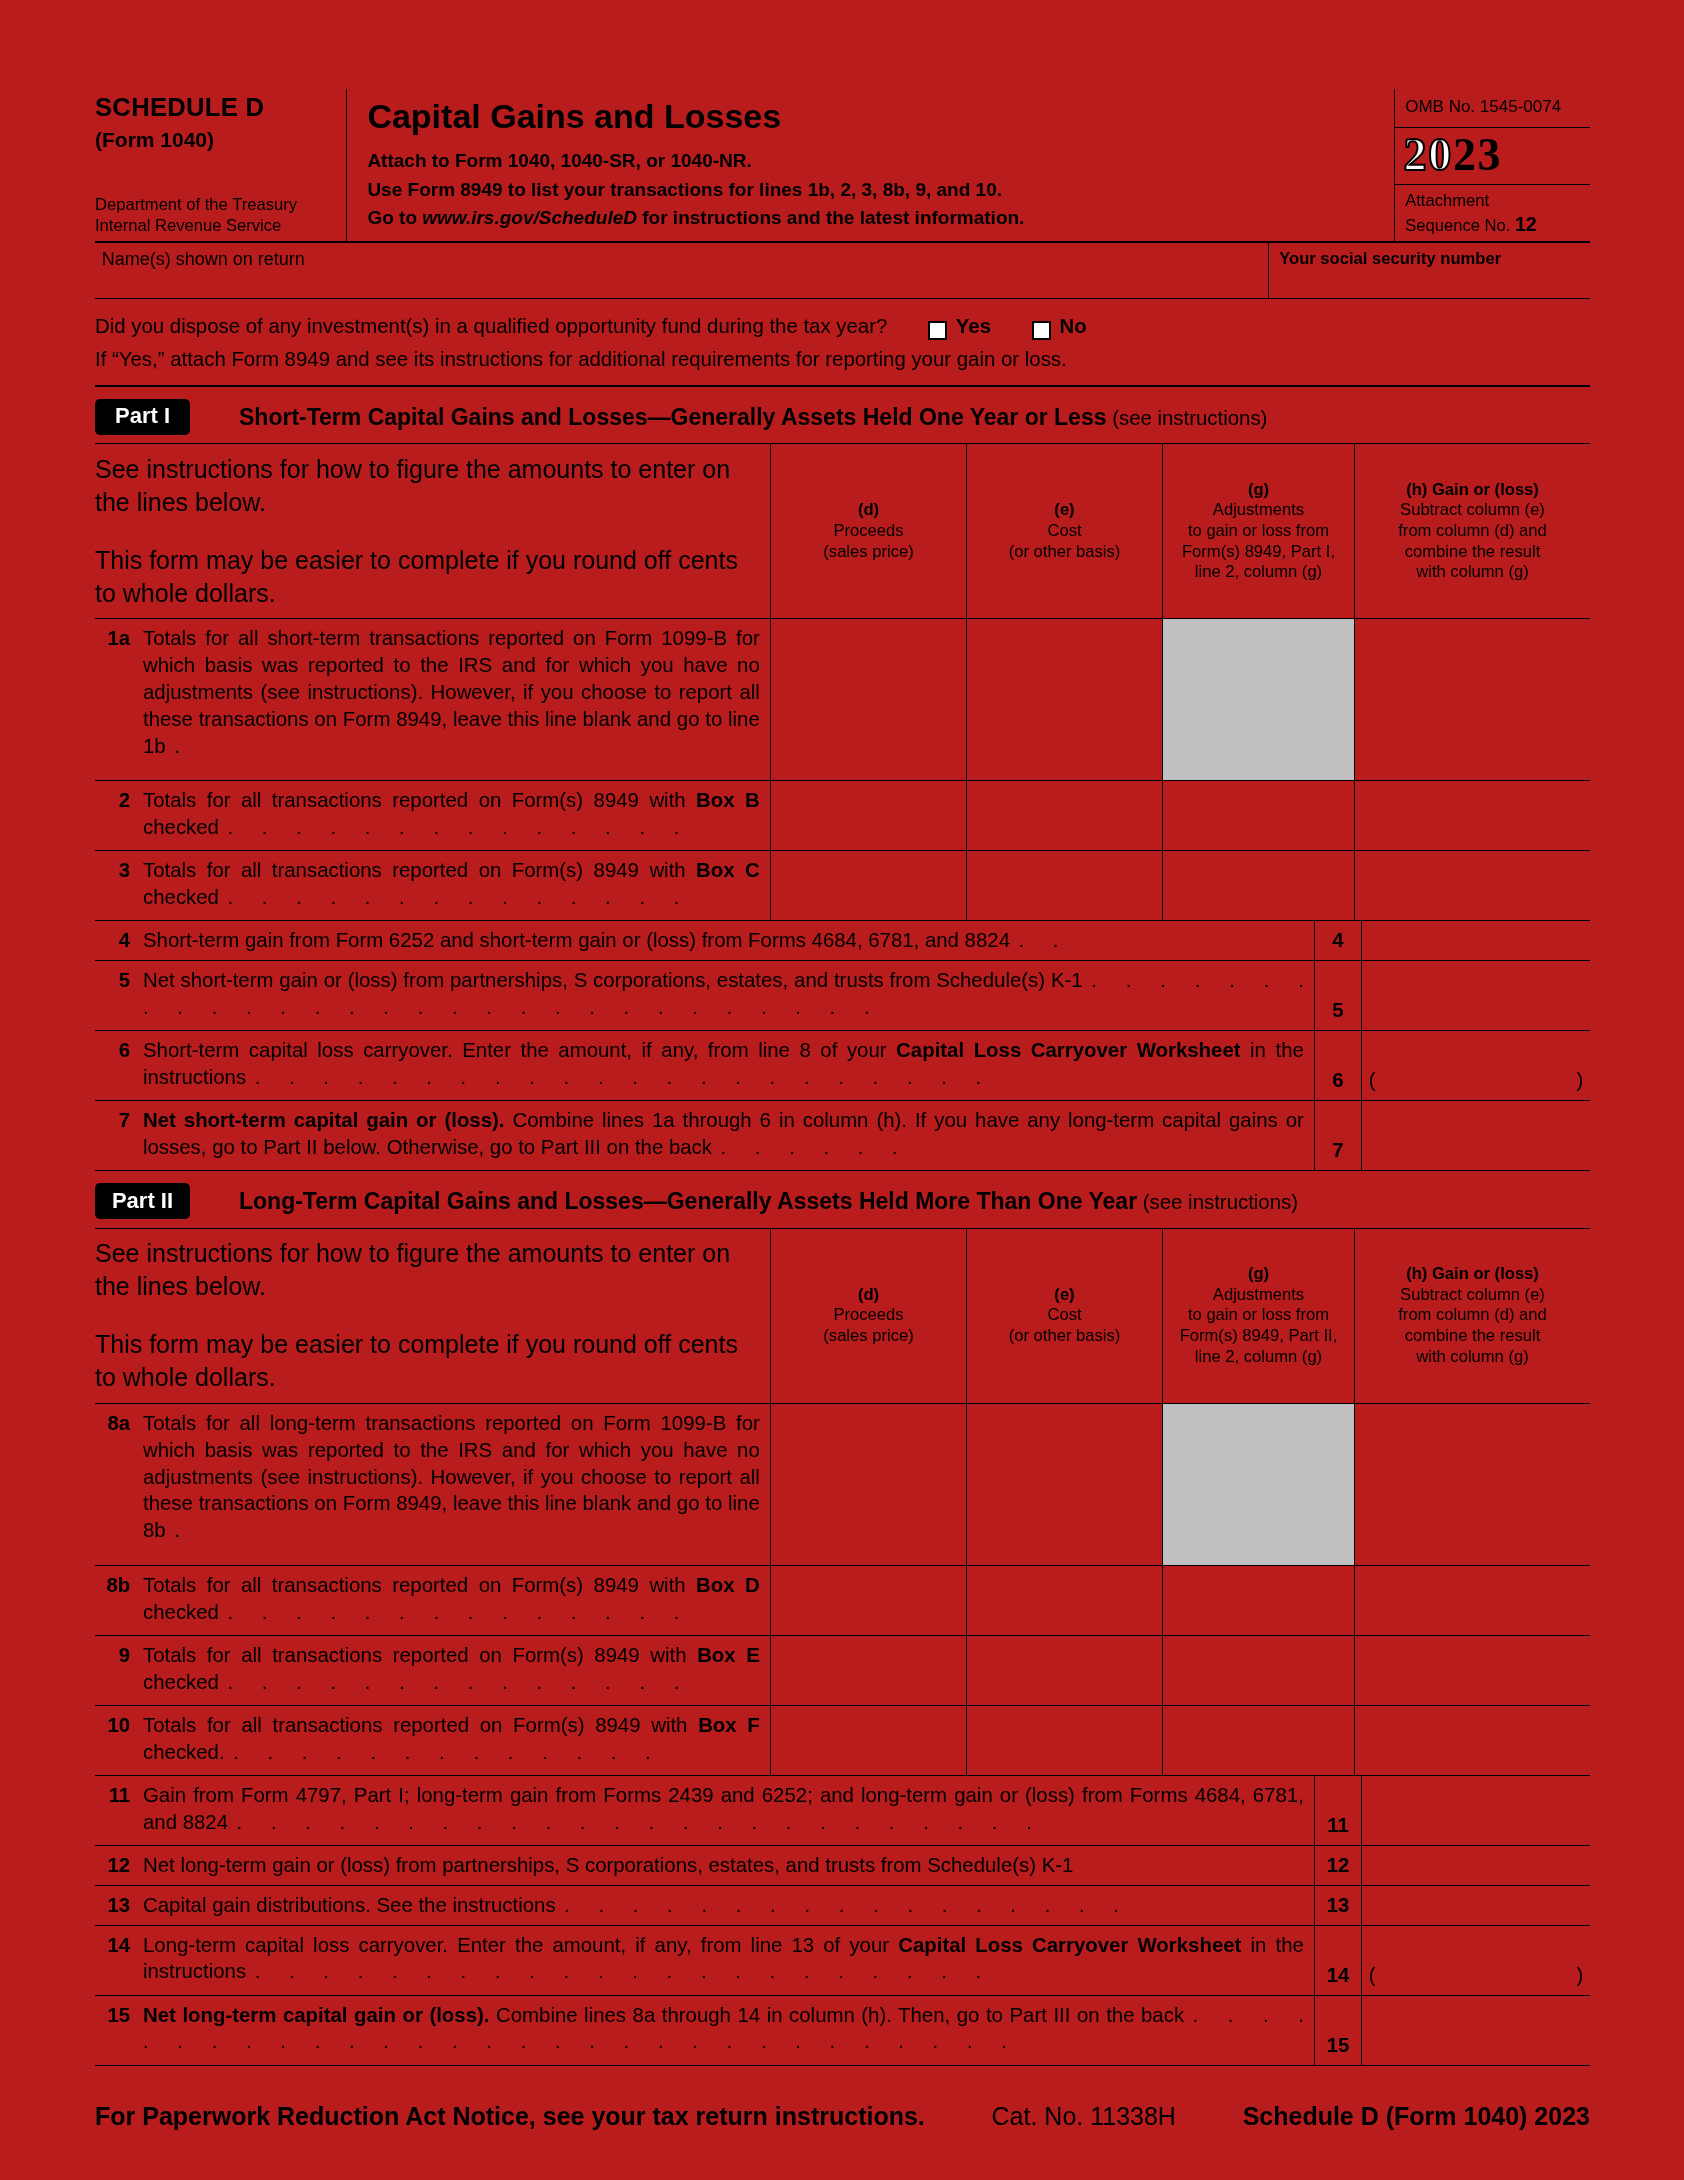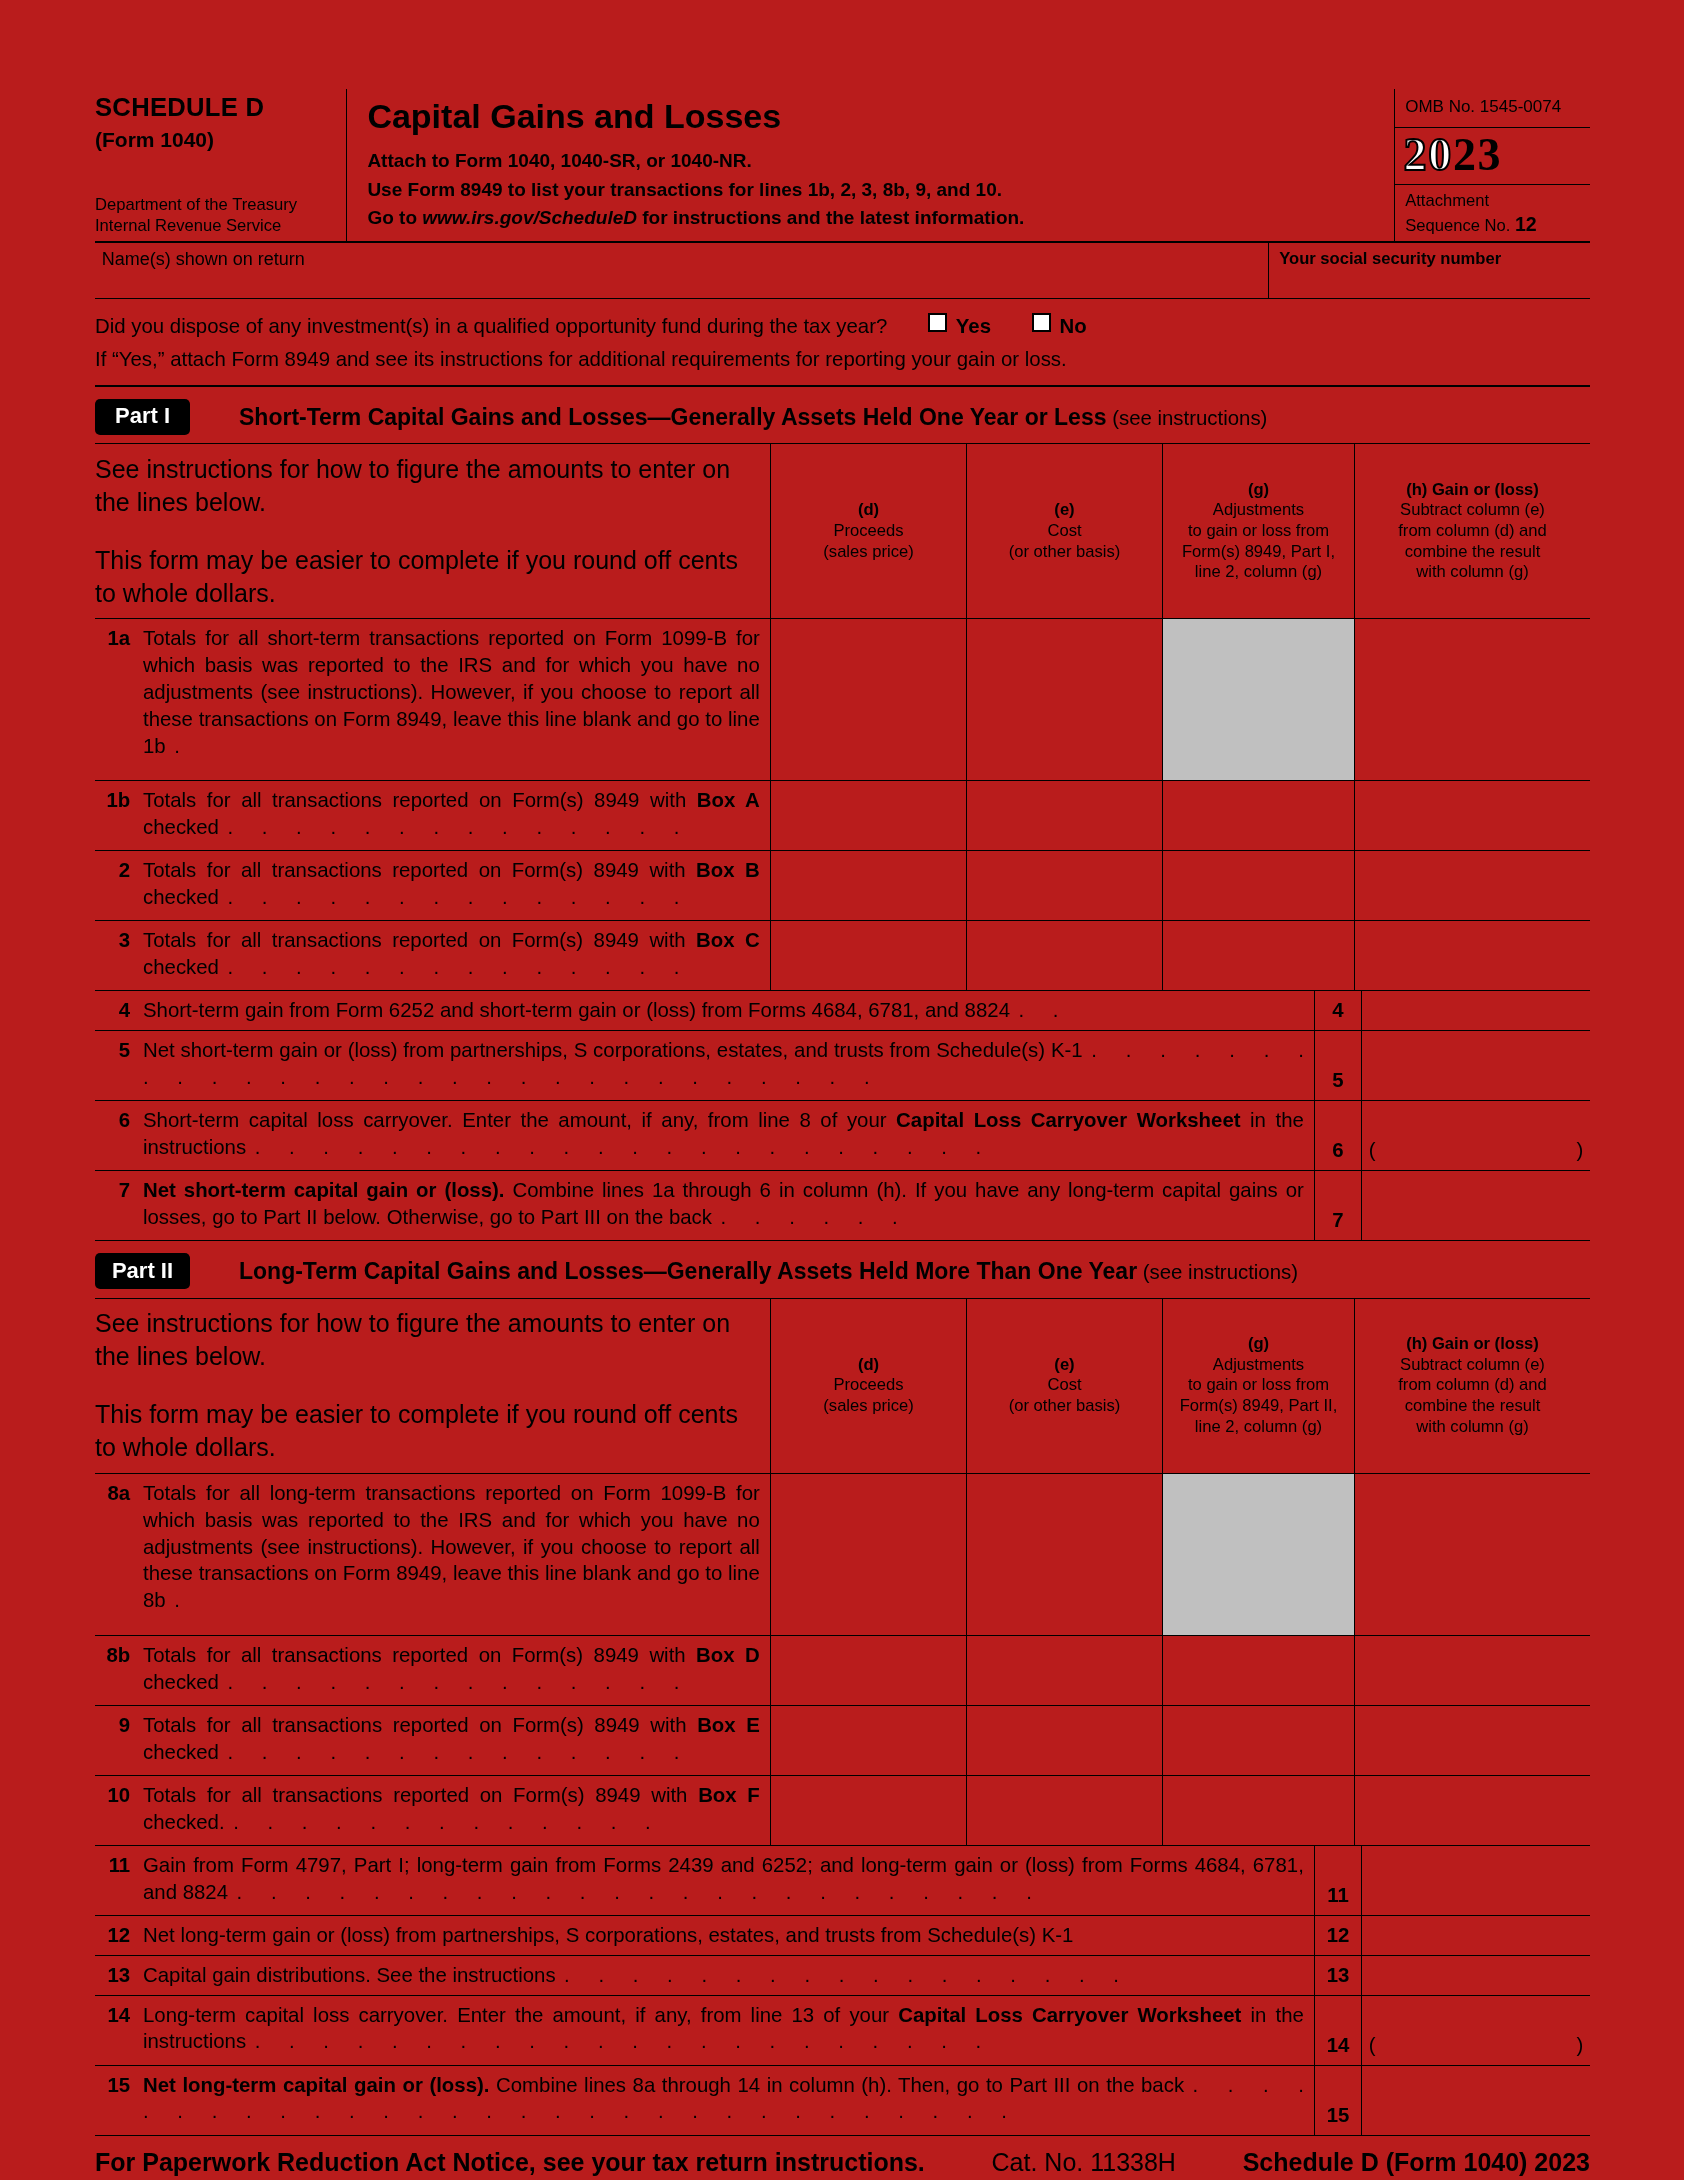--- a/index.html
+++ b/index.html
@@ -34,21 +34,21 @@
   .seq-no { font-size: 19.6px; font-weight: bold; }
 
   
   .name-row { display: flex; border-bottom: 1.7px solid #000; min-height: 56px; }
   .name-cell { flex: 1; padding: 4.3px 6.8px; font-size: 18px; }
   .ssn-cell { width: 322px; border-left: 1.7px solid #000; padding: 4.3px 10.2px; font-size: 16.6px; font-weight: bold; }
 
   
   .question { padding: 13.6px 0 12px; border-bottom: 2.6px solid #000; }
   .q-line1 { display: flex; align-items: center; }
-  .cb-group { display: inline-flex; align-items: flex-start; margin-left: 41px; }
+  .cb-group { display: inline-flex; align-items: flex-end; margin-left: 41px; }
   .cb { width: 19px; height: 19px; border: 2.1px solid #000; display: inline-block; margin-right: 8.5px; background: #fff; }
   .cb-label { font-weight: bold; }
   .q-line2 { margin-top: 6px; }
 
   
   .part-head { display: flex; align-items: center; margin: 12px 0 8.5px; }
   .part-label { background: #000; color: #fff; font-weight: bold; font-size: 22px; padding: 2.6px 0 4.3px; width: 95px; text-align: center; border-radius: 5.1px; flex: 0 0 auto; }
   .part-title { margin-left: 49px; font-weight: bold; font-size: 23px; }
   .part-note { font-weight: normal; font-size: 20.4px; margin-top: 15px; }
 
@@ -176,30 +176,20 @@
       <div class="cell desc">
         <span class="ln">1a</span>
         <p class="dtext"><span>Totals for all short-term transactions reported on Form 1099-B for which basis was reported to the IRS and for which you have no adjustments (see instructions). However, if you choose to report all these transactions on Form 8949, leave this line blank and go to line 1b</span><b></b><span></span><span class="dots">.</span></p>
       </div>
       <div class="cell"></div>
       <div class="cell"></div>
       <div class="cell shaded"></div>
       <div class="cell"></div>
     </div>
 
-    <div class="trow r-2">
-      <div class="cell desc">
-        <span class="ln">1b</span>
-        <p class="dtext"><span>Totals for all transactions reported on Form(s) 8949 with </span><b>Box A</b><span> checked</span><span class="dots">. . . . . . . . . . . . . .</span></p>
-      </div>
-      <div class="cell"></div>
-      <div class="cell"></div>
-      <div class="cell"></div>
-      <div class="cell"></div>
-    </div>
 
     <div class="trow r-2">
       <div class="cell desc">
         <span class="ln">2</span>
         <p class="dtext"><span>Totals for all transactions reported on Form(s) 8949 with </span><b>Box B</b><span> checked</span><span class="dots">. . . . . . . . . . . . . .</span></p>
       </div>
       <div class="cell"></div>
       <div class="cell"></div>
       <div class="cell"></div>
       <div class="cell"></div>

